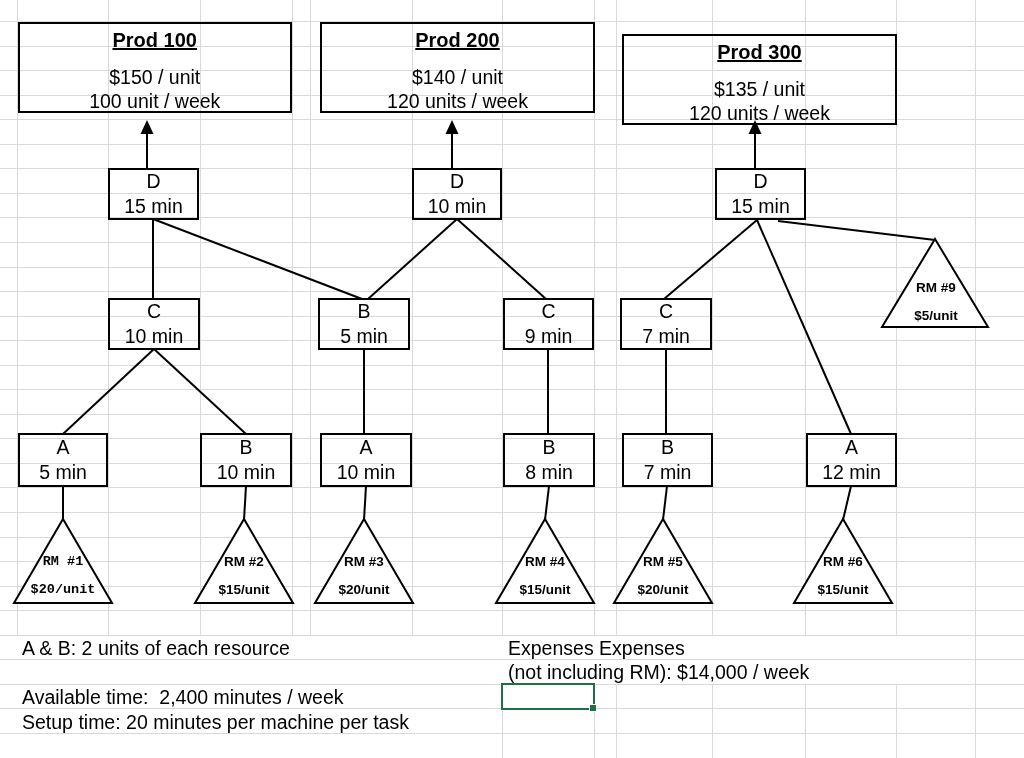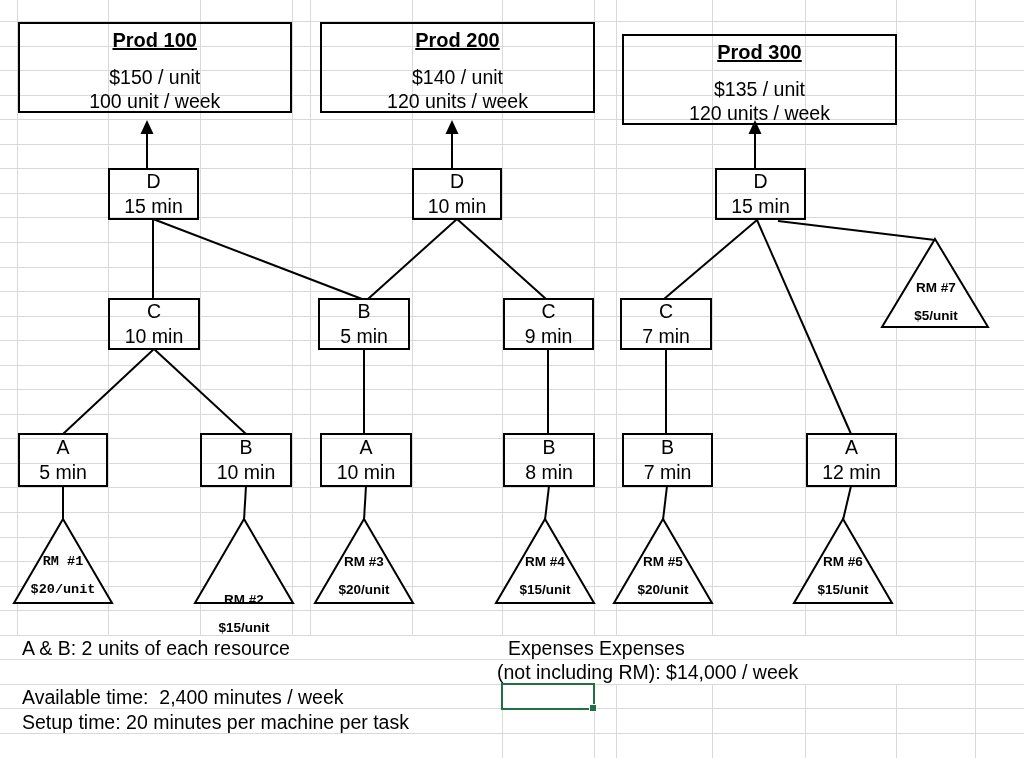--- a/index.html
+++ b/index.html
@@ -185,47 +185,47 @@
   </div>
   <div class="mbox" style="left:806px;top:433px;width:91px;height:54px;">
     <span>A</span>
     <span>12 min</span>
   </div>
 
   <div class="rmtext" style="left:13px;top:554px;font-family:Liberation Mono, monospace;">
     <span class="rname">RM #1</span>
     <span class="rcost">$20/unit</span>
   </div>
-  <div class="rmtext" style="left:194px;top:554px;margin-top:38px;">
+  <div class="rmtext" style="left:194px;top:554px;">
     <span class="rname">RM #2</span>
     <span class="rcost">$15/unit</span>
   </div>
   <div class="rmtext" style="left:314px;top:554px;">
     <span class="rname">RM #3</span>
     <span class="rcost">$20/unit</span>
   </div>
   <div class="rmtext" style="left:495px;top:554px;">
     <span class="rname">RM #4</span>
     <span class="rcost">$15/unit</span>
   </div>
   <div class="rmtext" style="left:613px;top:554px;">
     <span class="rname">RM #5</span>
     <span class="rcost">$20/unit</span>
   </div>
   <div class="rmtext" style="left:793px;top:554px;">
     <span class="rname">RM #6</span>
     <span class="rcost">$15/unit</span>
   </div>
   <div class="rmtext" style="left:886px;top:280px;">
-    <span class="rname">RM #7</span>
+    <span class="rname">RM #9</span>
     <span class="rcost">$5/unit</span>
   </div>
 
   <div class="note" style="left:22px;top:637px;">A &amp; B: 2 units of each resource</div>
   <div class="note" style="left:22px;top:686px;">Available time:  2,400 minutes / week</div>
   <div class="note" style="left:22px;top:710.5px;">Setup time: 20 minutes per machine per task</div>
   <div class="note" style="left:508px;top:637px;">Expenses Expenses</div>
-  <div class="note" style="left:497px;top:661px;">(not including RM): $14,000 / week</div>
+  <div class="note" style="left:508px;top:661px;">(not including RM): $14,000 / week</div>
 
   <div id="selcell"></div>
   <div id="selhandle"></div>
 
 </div>
 
 </body></html>

